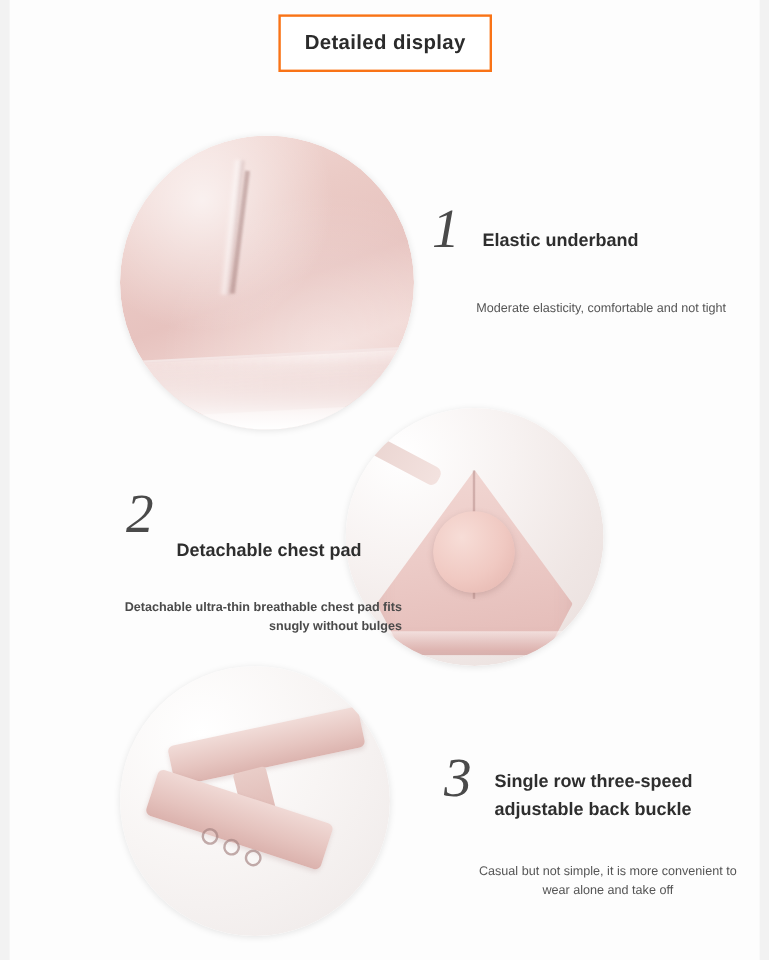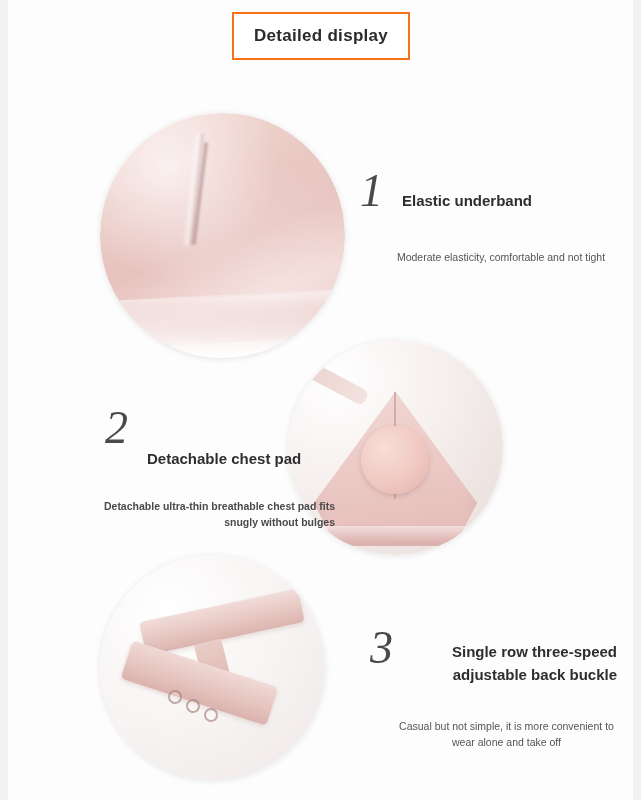--- a/index.html
+++ b/index.html
@@ -263,21 +263,21 @@
   #callout-1 .c-head { position: absolute; left: 42px; top: 24px; }
   #callout-1 .c-body { position: absolute; left: 36px; top: 46px; width: 210px; text-align: center; }
 
   #callout-2 { left: 85px; top: 405px; width: 260px; }
   #callout-2 .num { position: absolute; left: 20px; top: 0; }
   #callout-2 .c-head { position: absolute; left: 62px; top: 24px; margin-top: 21px; }
   #callout-2 .c-body { position: absolute; left: 0px; top: 58px; width: 250px; text-align: right; font-weight: bold; color: #4a4a4a; }
 
   #callout-3 { left: 362px; top: 625px; width: 262px; }
   #callout-3 .num { position: absolute; left: 8px; top: 0; }
-  #callout-3 .c-head { position: absolute; left: 50px; top: 16px; width: 205px; text-align: right; line-height: 1.5; }
+  #callout-3 .c-head { position: absolute; left: 50px; top: 16px; width: 205px; text-align: left; line-height: 1.5; }
   #callout-3 .c-body { position: absolute; left: 32px; top: 58px; width: 225px; text-align: center; }
 
   .side-edge {
     position: absolute;
     top: 0;
     width: 8px;
     height: 800px;
     background: #f2f2f2;
   }
   .side-edge.left { left: 0; }

